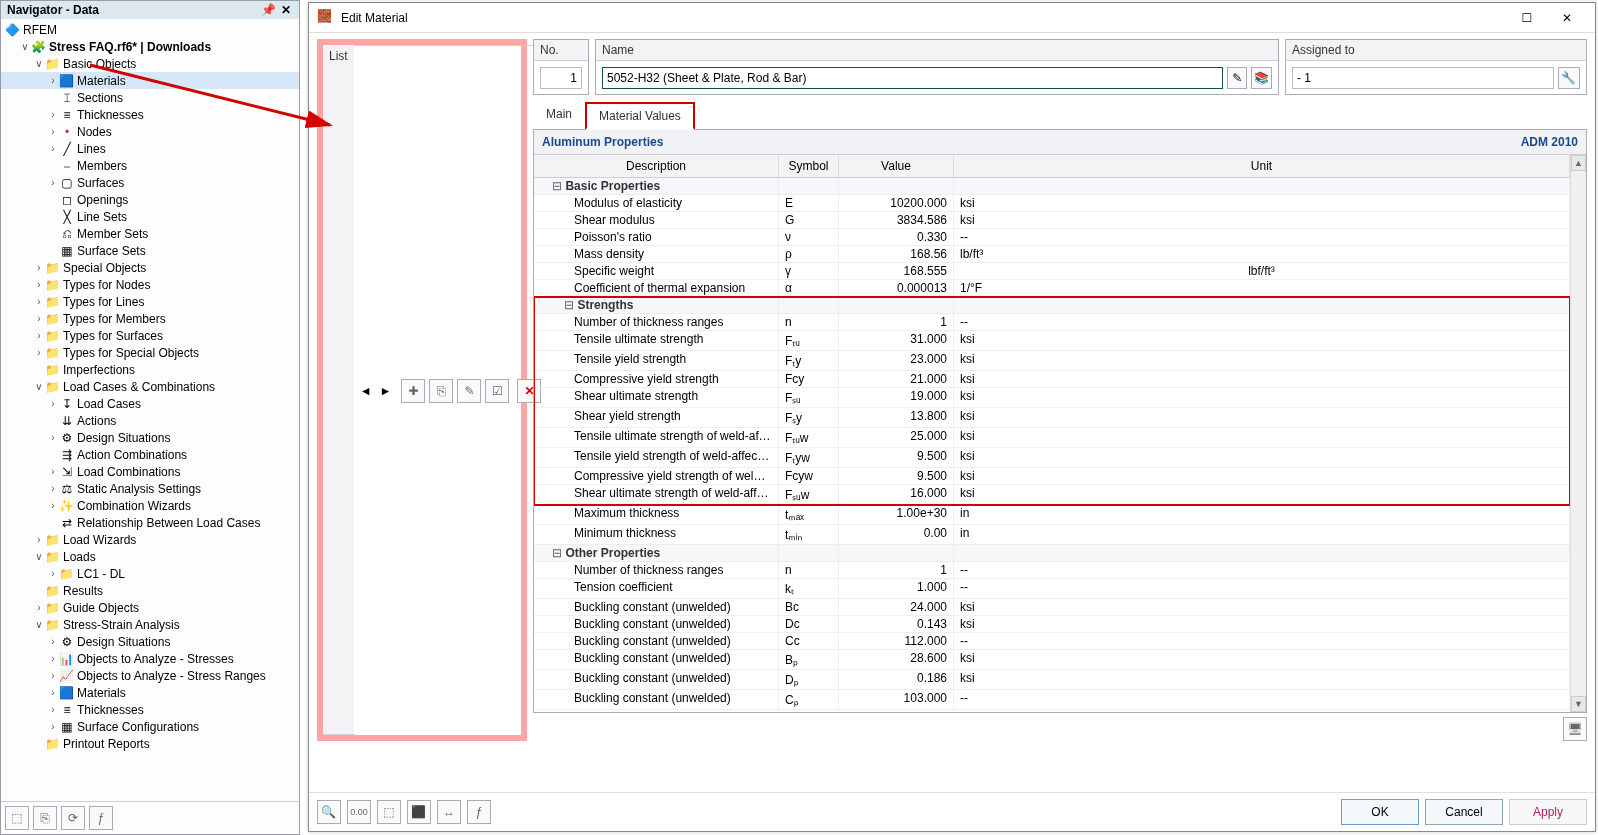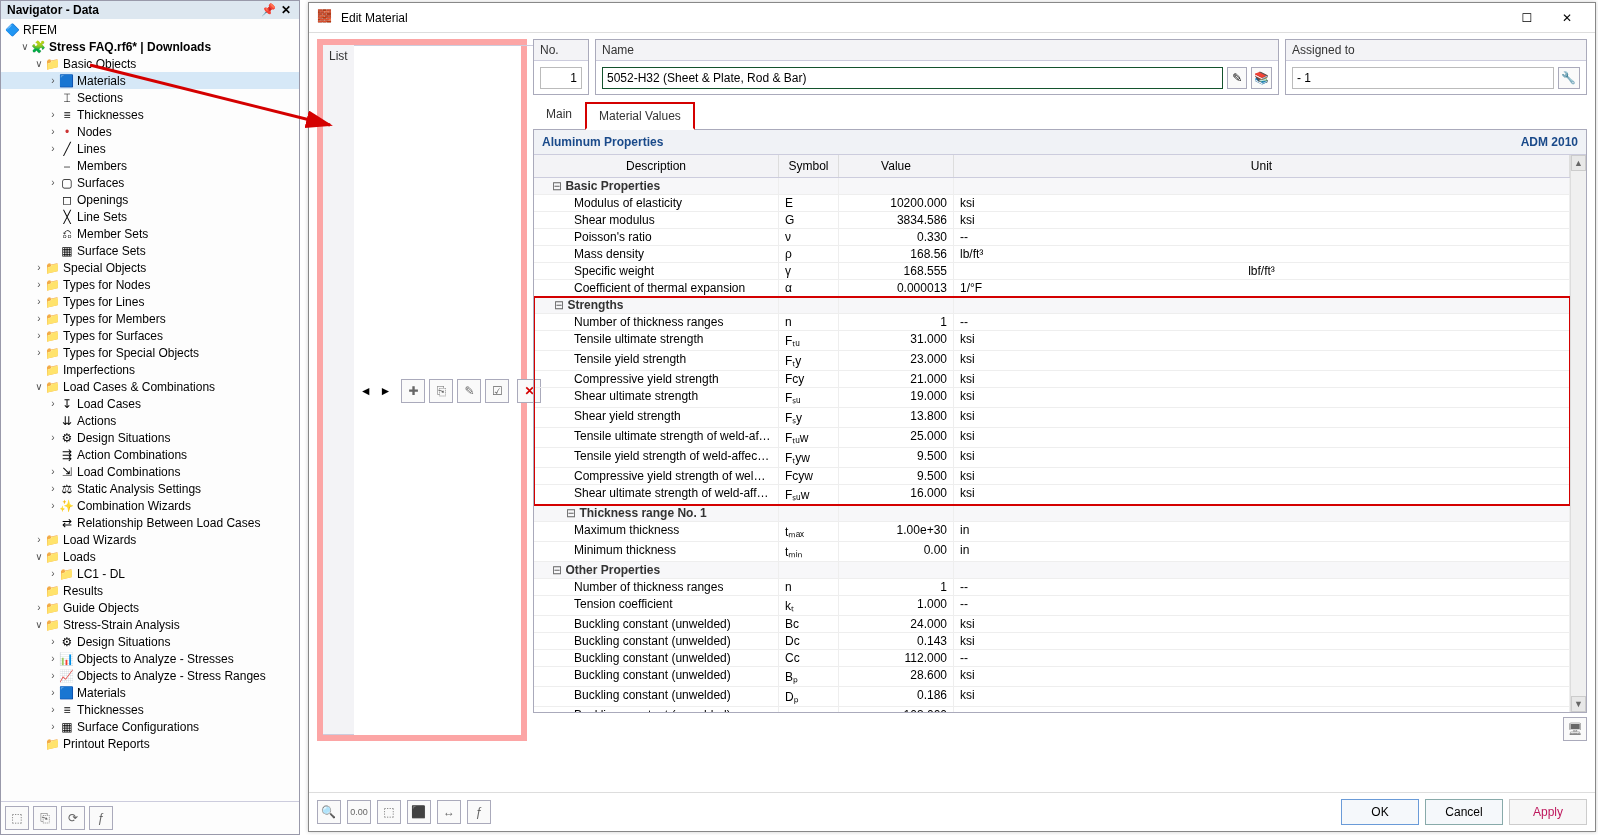--- a/index.html
+++ b/index.html
@@ -449,21 +449,21 @@
                   <div class="col-unit" style="text-align:center">lbf/ft³</div>
                 </div>
                 <div class="grow">
                   <div class="col-desc">Coefficient of thermal expansion</div>
                   <div class="col-sym" style="text-align:left">α</div>
                   <div class="col-val">0.000013</div>
                   <div class="col-unit" style="text-align:left">1/°F</div>
                 </div>
                 <div class="strength-box">
                   <div class="grow gsec ">
-                    <div class="col-desc" style="padding-left: 20px;">Strengths</div>
+                    <div class="col-desc" style="padding-left: 30px;">Strengths</div>
                     <div class="col-sym"></div>
                     <div class="col-val"></div>
                     <div class="col-unit"></div>
                   </div>
                   <div class="grow">
                     <div class="col-desc">Number of thickness ranges</div>
                     <div class="col-sym" style="text-align:left">n</div>
                     <div class="col-val">1</div>
                     <div class="col-unit" style="text-align:left">--</div>
                   </div>
@@ -514,26 +514,20 @@
                     <div class="col-sym" style="text-align:left">Fcyw</div>
                     <div class="col-val">9.500</div>
                     <div class="col-unit" style="text-align:left">ksi</div>
                   </div>
                   <div class="grow">
                     <div class="col-desc">Shear ultimate strength of weld-affected zon...</div>
                     <div class="col-sym" style="text-align:left">Fₛᵤw</div>
                     <div class="col-val">16.000</div>
                     <div class="col-unit" style="text-align:left">ksi</div>
                   </div>
-                </div>
-                <div class="grow gsec ">
-                  <div class="col-desc" style="padding-left: 32px;">Thickness range No. 1</div>
-                  <div class="col-sym"></div>
-                  <div class="col-val"></div>
-                  <div class="col-unit"></div>
                 </div>
                 <div class="grow">
                   <div class="col-desc">Maximum thickness</div>
                   <div class="col-sym" style="text-align:left">tₘₐₓ</div>
                   <div class="col-val">1.00e+30</div>
                   <div class="col-unit" style="text-align:left">in</div>
                 </div>
                 <div class="grow">
                   <div class="col-desc">Minimum thickness</div>
                   <div class="col-sym" style="text-align:left">tₘᵢₙ</div>

